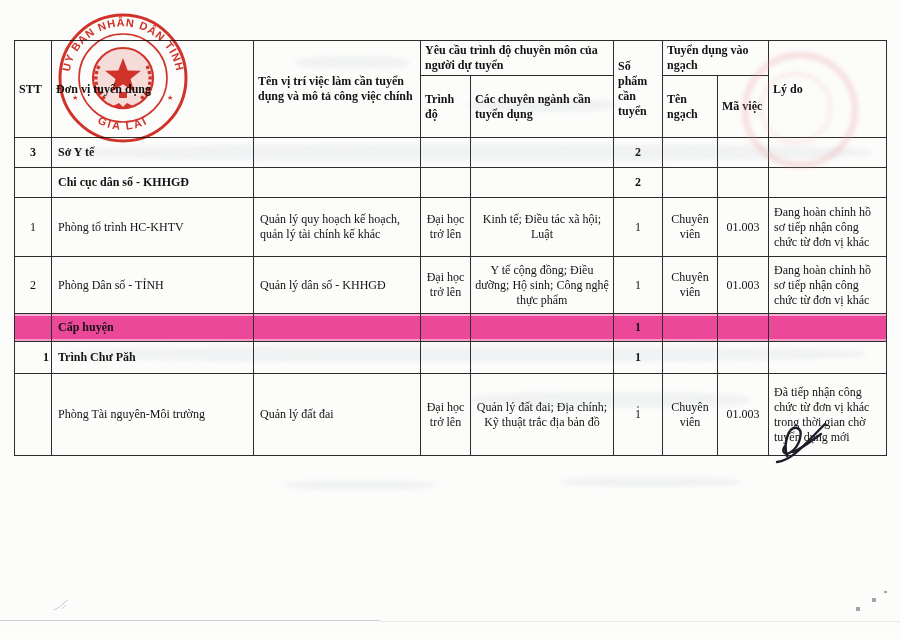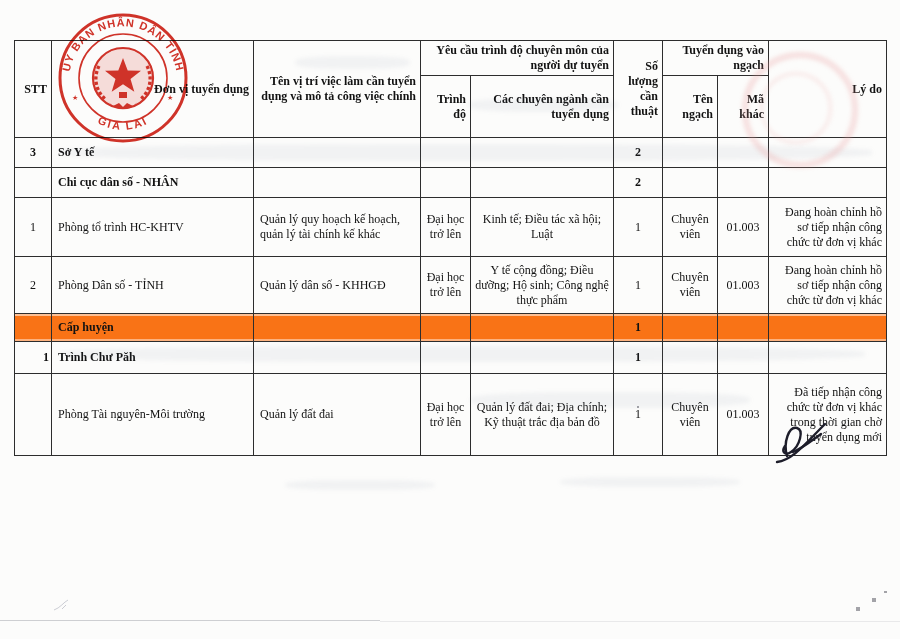--- a/index.html
+++ b/index.html
@@ -10,27 +10,27 @@
   }
   table.doc{
     position:absolute; left:14px; top:40px; width:872px;
     border-collapse:collapse; table-layout:fixed;
   }
   .doc td, .doc th{
     border:1px solid #2d2d2d; padding:1px 4px;
     font-size:12px; line-height:1.25; vertical-align:middle;
     overflow:hidden; word-wrap:break-word;
   }
-  .doc th{ font-weight:bold; text-align:right; }
+  .doc th{ font-weight:bold; text-align:left; }
   .c-center{ text-align:center; }
   .c-left{ text-align:left; padding-left:6px !important;margin-left:34px; }
   .bold{ font-weight:bold; }
-  .lydo{ text-align:right; font-size:11.5px; line-height:1.3; padding-left:5px !important; }
+  .lydo{ text-align:left; font-size:11.5px; line-height:1.3; padding-left:5px !important; }
   .band td{
-    background:#f97316;
+    background:#ec4899;
     box-shadow: inset 0 2px 0 rgba(255,255,255,.55), inset 0 -2px 0 rgba(255,255,255,.45);
   }
   .stt-right{ text-align:right !important; padding-right:2px !important; }
   
   .stamp{ position:absolute; left:53px; top:8px; mix-blend-mode:multiply; opacity:.93; }
   
   .residue{
     position:absolute; left:742px; top:52px; width:104px; height:104px;
     border:6px solid rgba(236,158,158,.30); border-radius:50%;
     filter:blur(2px);
@@ -63,46 +63,46 @@
       <col style="width:55px">
         <col style="width:51px">
         <col style="width:118px">
     </colgroup>
     <tbody>
         <tr style="height:35px">
       <th rowspan="2">STT</th>
       <th rowspan="2">Đơn vị tuyển dụng</th>
       <th rowspan="2">Tên vị trí việc làm cần tuyển dụng và mô tả công việc chính</th>
       <th colspan="2">Yêu cầu trình độ chuyên môn của người dự tuyển</th>
-      <th rowspan="2">Số lượng cần thuật</th>
+      <th rowspan="2">Số phẩm cần tuyển</th>
       <th colspan="2">Tuyển dụng vào ngạch</th>
       <th rowspan="2">Lý do</th>
     </tr>
     <tr style="height:62px">
       <th>Trình độ</th>
       <th>Các chuyên ngành cần tuyển dụng</th>
       <th>Tên ngạch</th>
-      <th>Mã khác</th>
+      <th>Mã việc</th>
     </tr>
 
     <tr style="height:30px" class="bold">
       <td class="c-center">3</td>
       <td class="c-left">Sở Y tế</td>
       <td></td>
       <td></td>
       <td></td>
       <td class="c-center">2</td>
       <td></td>
       <td></td>
       <td class="lydo"></td>
     </tr>
 
     <tr style="height:30px" class="bold">
       <td class="c-center"></td>
-      <td class="c-left">Chi cục dân số - NHÂN</td>
+      <td class="c-left">Chi cục dân số - KHHGĐ</td>
       <td></td>
       <td></td>
       <td></td>
       <td class="c-center">2</td>
       <td></td>
       <td></td>
       <td class="lydo"></td>
     </tr>
 
     <tr style="height:59px">

